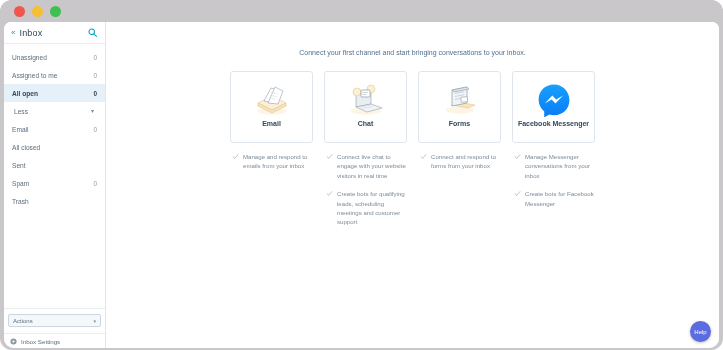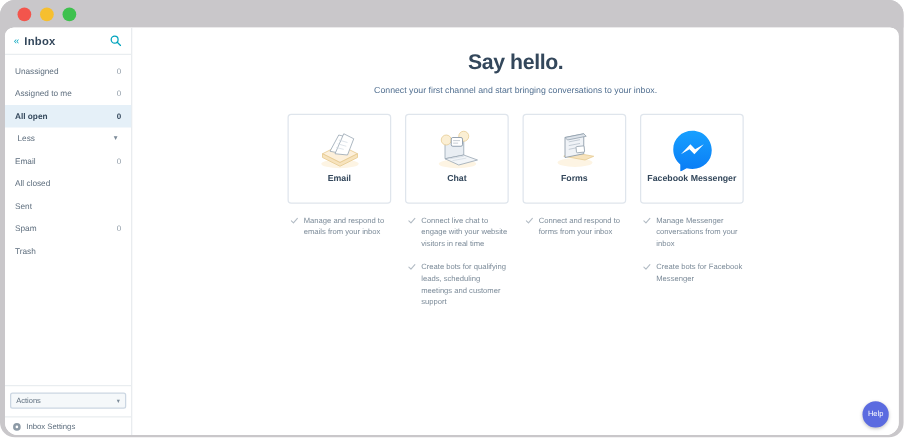--- a/index.html
+++ b/index.html
@@ -56,21 +56,21 @@
     align-items: center;
     padding: 0 8px 0 7px;
     border-bottom: 1px solid #e9edf0;
     gap: 5px;
   }
   .collapse-icon {
     color: #00a4bd; font-size: 8px; line-height: 1; letter-spacing: -1px;
     cursor: pointer;
   }
   .sb-title {
-    font-size: 9px; font-weight: bold; color: #33475b; flex: 1;
+    font-size: 9px; font-weight: normal; color: #33475b; flex: 1;
     letter-spacing: .2px;
   }
   .search-icon { width: 9px; height: 9px; cursor: pointer; display: block; }
   .sb-list { padding-top: 4px; }
   .sb-item {
     height: 18px;
     display: flex;
     align-items: center;
     padding: 0 8px 0 8px;
     font-size: 6.6px;
@@ -279,21 +279,20 @@
             <circle cx="8" cy="8" r="7"></circle>
               <circle cx="8" cy="8" r="2.4" fill="#fff"></circle>
           </svg>
         </span>
         <span>Inbox Settings</span>
       </div>
     </div>
 
     <div class="main">
 
-      <div class="page-title">Say hello.</div>
       <div class="page-sub">Connect your first channel and start bringing conversations to your inbox.</div>
 
       <div class="cards">
 
         <div class="col">
           <div class="card">
             <div class="icon-wrap">
               <svg width="42" height="34" viewBox="0 0 84 68">
                 <ellipse cx="42" cy="56" rx="30" ry="7" fill="#fdf4e3"></ellipse>
                 <path d="M14 40 L42 26 L70 40 L42 54 Z" fill="#fdf0db" stroke="#e5c98f" stroke-width="1.3"></path>

